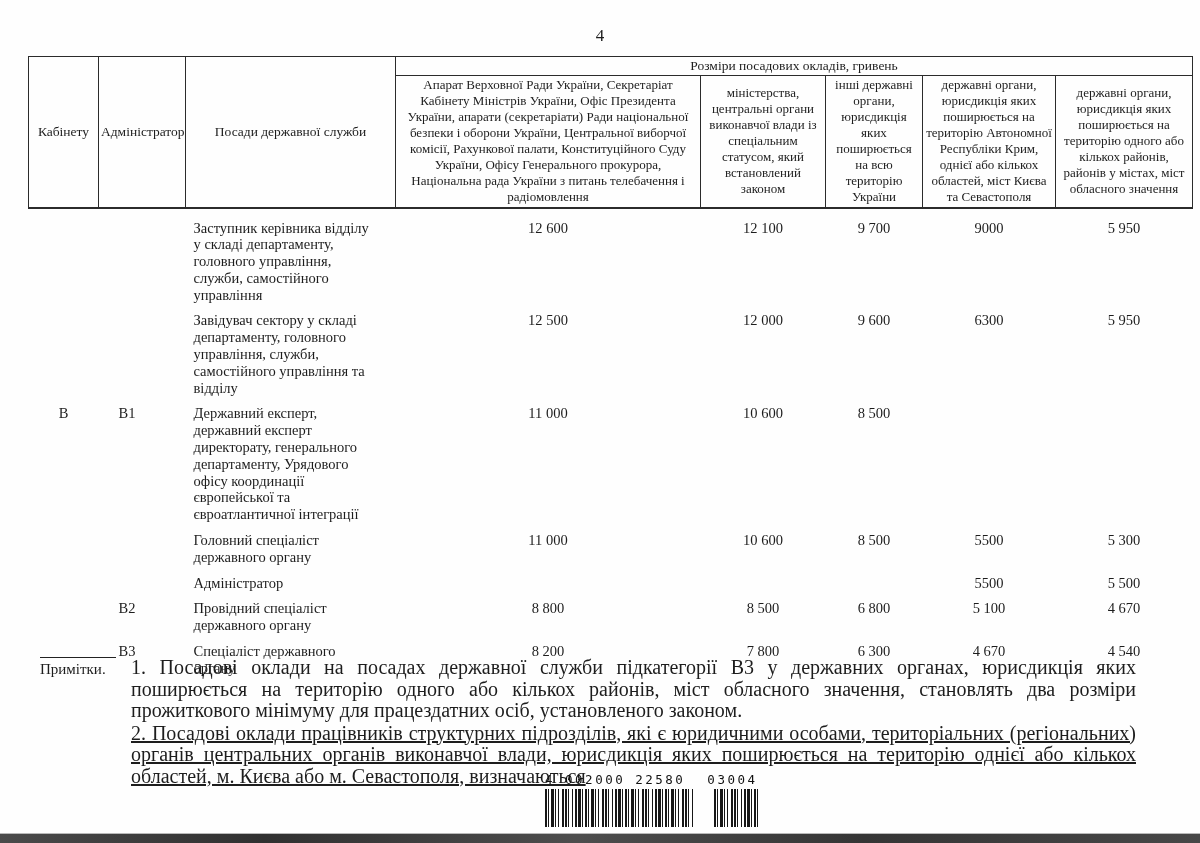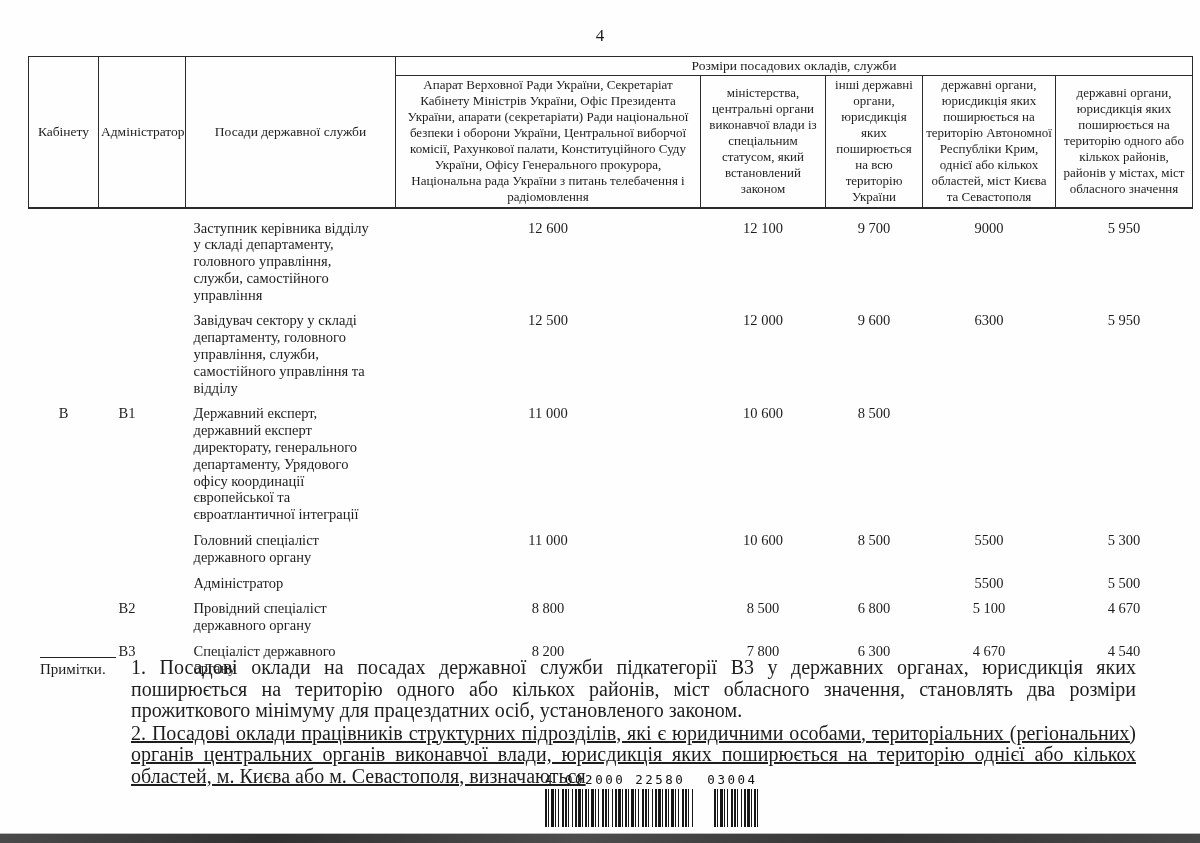--- a/index.html
+++ b/index.html
@@ -111,21 +111,21 @@
         <col style="width:125px">
         <col style="width:97px">
       <col style="width:133px">
         <col style="width:137px">
     </colgroup>
     <thead>
       <tr class="title-row">
         <th rowspan="2" class="merged">Кабінету</th>
         <th rowspan="2" class="merged">Адміністратор</th>
         <th rowspan="2" class="merged">Посади державної служби</th>
-        <th colspan="5">Розміри посадових окладів, служби</th>
+        <th colspan="5">Розміри посадових окладів, гривень</th>
       </tr>
       <tr class="org-row">
         <th>Апарат Верховної Ради України, Секретаріат Кабінету Міністрів України, Офіс Президента України, апарати (секретаріати) Ради національної безпеки і оборони України, Центральної виборчої комісії, Рахункової палати, Конституційного Суду України, Офісу Генерального прокурора, Національна рада України з питань телебачення і радіомовлення</th>
         <th>міністерства, центральні органи виконавчої влади із спеціальним статусом, який встановлений законом</th>
         <th>інші державні органи, юрисдикція яких поширюється на всю територію України</th>
         <th>державні органи, юрисдикція яких поширюється на територію Автономної Республіки Крим, однієї або кількох областей, міст Києва та Севастополя</th>
         <th>державні органи, юрисдикція яких поширюється на територію одного або кількох районів, районів у містах, міст обласного значення</th>
       </tr>
     </thead>
     <tbody id="table-body">

